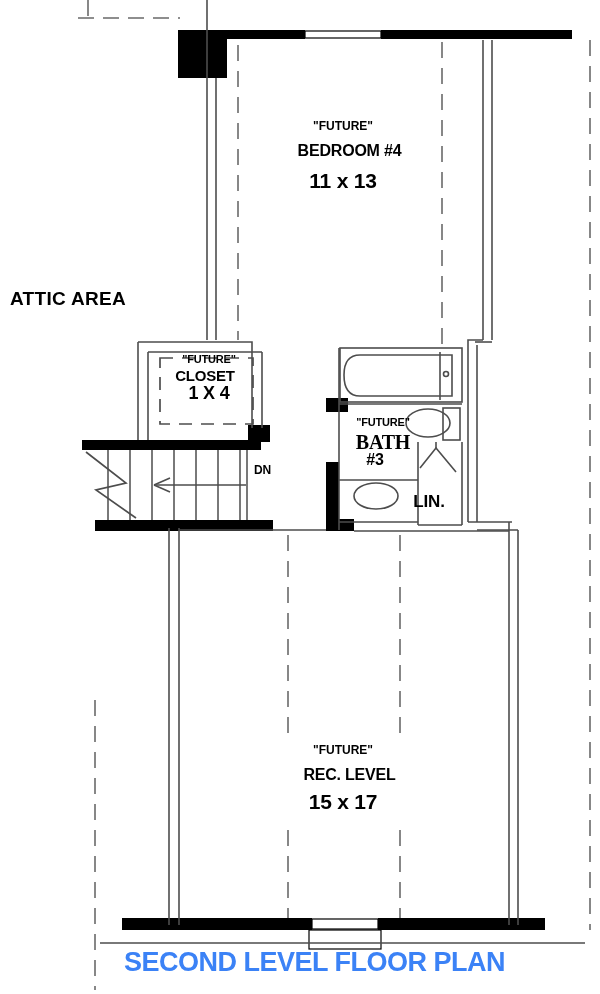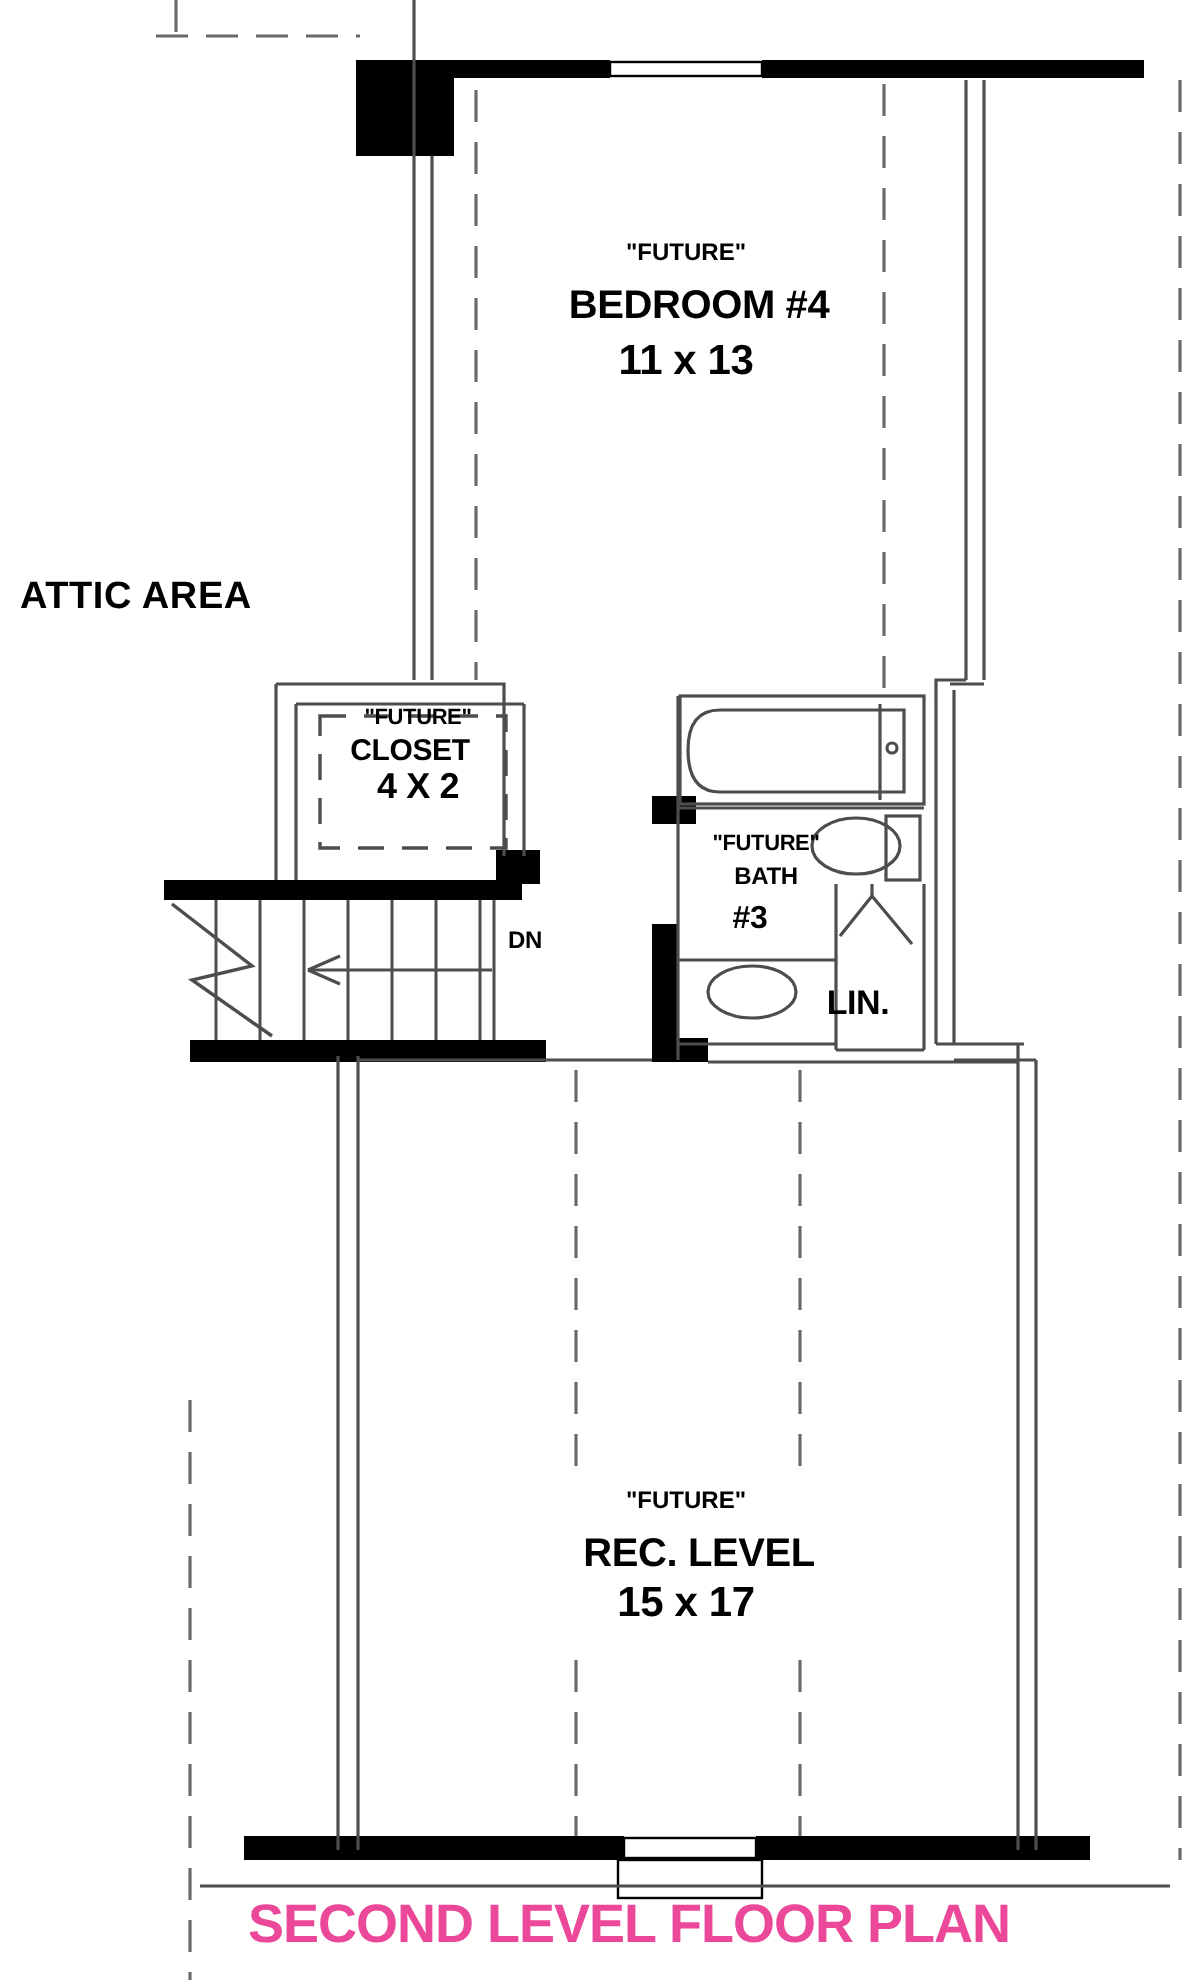--- a/index.html
+++ b/index.html
@@ -31,36 +31,36 @@
     letter-spacing: -0.2px;
     line-height: 1.05;
     text-align: center;
     transform: translateX(-50%);
   }
   .lbl.left {
     transform: none;
     text-align: right;
   }
   .quote { font-size: 12px; letter-spacing: 0px; }
-  .room  { font-size: 20px; padding-left: 13px; }
+  .room  { font-size: 16px; padding-left: 13px; }
   .dims  { font-size: 21px; }
   .attic { font-size: 19px; letter-spacing: 0.3px; }
   .dn    { font-size: 12px; }
   .lin   { font-size: 17px; }
   .small-room { font-size: 15px; }
   .small-dims { font-size: 18px; }
-  .bath-room { font-size: 12px; }
+  .bath-room { font-size: 20px; font-family: Liberation Serif, serif; }
   .bath-quote { font-size: 11px; }
   .bath-num { font-size: 16px; }
   .title {
     position: absolute;
     font-size: 27px;
     font-weight: bold;
     letter-spacing: -0.5px;
-    color: #ec4899;
+    color: #3b82f6;
     font-family: "Liberation Sans", sans-serif;
     white-space: nowrap;
   }
 </style>
 </head>
 <body>
 
 <div id="plan">
 
   <svg width="600" height="994" viewBox="0 0 600 994">
@@ -221,21 +221,21 @@
   </svg>
 
   <div class="lbl quote" style="left:343px; top:120px;">"FUTURE"</div>
   <div class="lbl room" style="left:343px; top:143px;">BEDROOM #4</div>
   <div class="lbl dims" style="left:343px; top:170px;text-align:center;">11 x 13</div>
 
   <div class="lbl attic left" style="left:10px; top:289px;">ATTIC AREA</div>
 
   <div class="lbl bath-quote" style="left:209px; top:354px;">"FUTURE"</div>
   <div class="lbl small-room" style="left:205px; top:368px;">CLOSET</div>
-  <div class="lbl small-dims" style="left:209px; top:384px;">4 X 2</div>
+  <div class="lbl small-dims" style="left:209px; top:384px;">1 X 4</div>
 
   <div class="lbl bath-quote" style="left:383px; top:417px;">"FUTURE"</div>
   <div class="lbl bath-room" style="left:383px; top:432px;">BATH</div>
   <div class="lbl bath-num" style="left:375px; top:452px;">#3</div>
 
   <div class="lbl lin" style="left:429px; top:493px;">LIN.</div>
 
   <div class="lbl dn left" style="left:254px; top:464px;">DN</div>
 
   <div class="lbl quote" style="left:343px; top:744px;">"FUTURE"</div>

